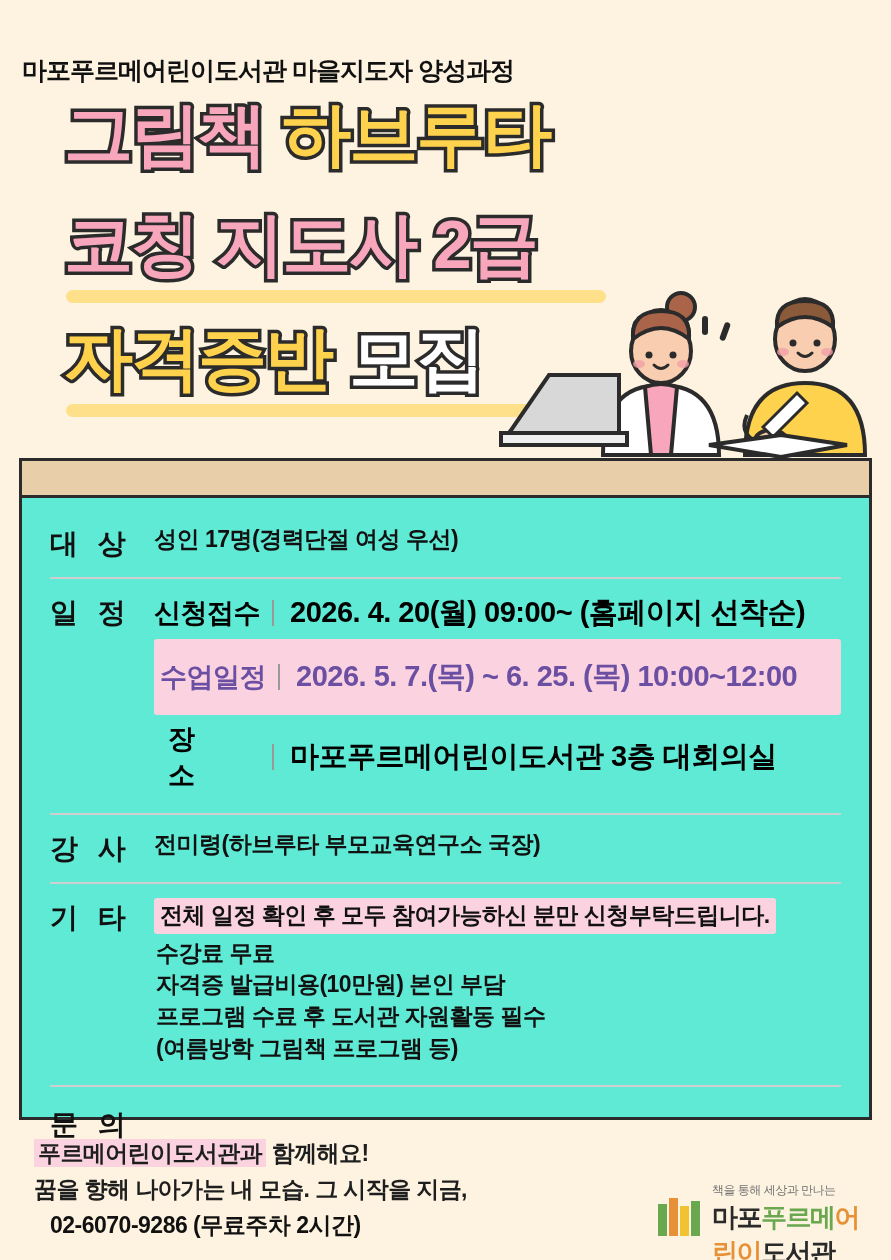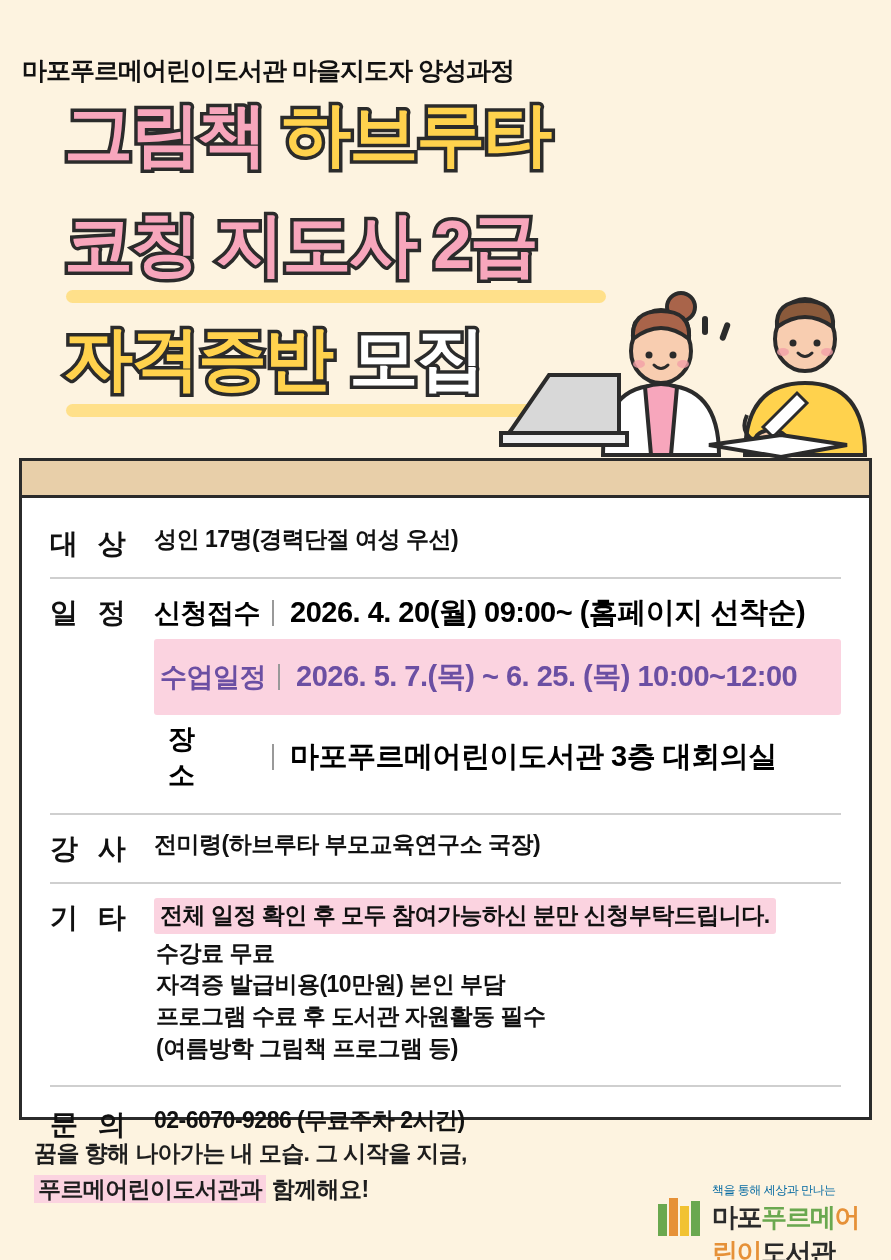--- a/index.html
+++ b/index.html
@@ -108,21 +108,21 @@
   }
 
   
   .card {
     position: absolute;
     top: 458px;
     left: 19px;
     width: 853px;
     height: 662px;
     border: 3px solid #2b2b2b;
-    background: #ffffff;
+    background: #5eead4;
     box-sizing: border-box;
   }
   .card-head {
     height: 34px;
     background: #e8cfa9;
     border-bottom: 3px solid #2b2b2b;
   }
   .card-body {
     padding: 26px 28px 10px 28px;
   }
@@ -220,21 +220,21 @@
     top: 1182px;
     left: 650px;
     width: 230px;
     height: 62px;
   }
   .logo-tag {
     position: absolute;
     top: 0;
     left: 62px;
     font-size: 12px;
-    color: #0369a1;
+    color: #737373;
     letter-spacing: -0.5px;
   }
   .logo-name {
     position: absolute;
     top: 18px;
     left: 62px;
     font-size: 26px;
     font-weight: bold;
     color: #2a2a2a;
     letter-spacing: -1.5px;
@@ -366,33 +366,33 @@
       <div class="val">
         <span class="etc-first">전체 일정 확인 후 모두 참여가능하신 분만 신청부탁드립니다.</span>
         <span class="etc-line">수강료 무료</span>
         <span class="etc-line">자격증 발급비용(10만원) 본인 부담</span>
         <span class="etc-line">프로그램 수료 후 도서관 자원활동 필수</span>
         <span class="etc-line">(여름방학 그림책 프로그램 등)</span>
       </div>
     </div>
     <div class="rule" style="margin-top:10px;"></div>
 
-    <div class="row" style="padding-top:4px;">
+    <div class="row" style="padding-top:4px;flex-direction:column;">
       <div class="label">문 의</div>
       <div class="val">02-6070-9286 (무료주차 2시간)</div>
     </div>
 
   </div>
 </div>
 
 <div class="footer">
-  <div>꿈을 향해 나아가는 내 모습. 그 시작을 지금,</div>
   <div>
     <span class="hi">푸르메어린이도서관과</span><span> 함께해요!</span>
   </div>
+  <div>꿈을 향해 나아가는 내 모습. 그 시작을 지금,</div>
 </div>
 
 <div class="logo">
   <div class="logo-mark">
     <svg width="48" height="44" viewBox="0 0 48 44" xmlns="http://www.w3.org/2000/svg">
       <rect x="2" y="10" width="9" height="32" fill="#6aa84f"></rect>
       <rect x="13" y="4" width="9" height="38" fill="#e69138"></rect>
       <rect x="24" y="12" width="9" height="30" fill="#f1c232"></rect>
       <rect x="35" y="7" width="9" height="35" fill="#6aa84f"></rect>
     </svg>

